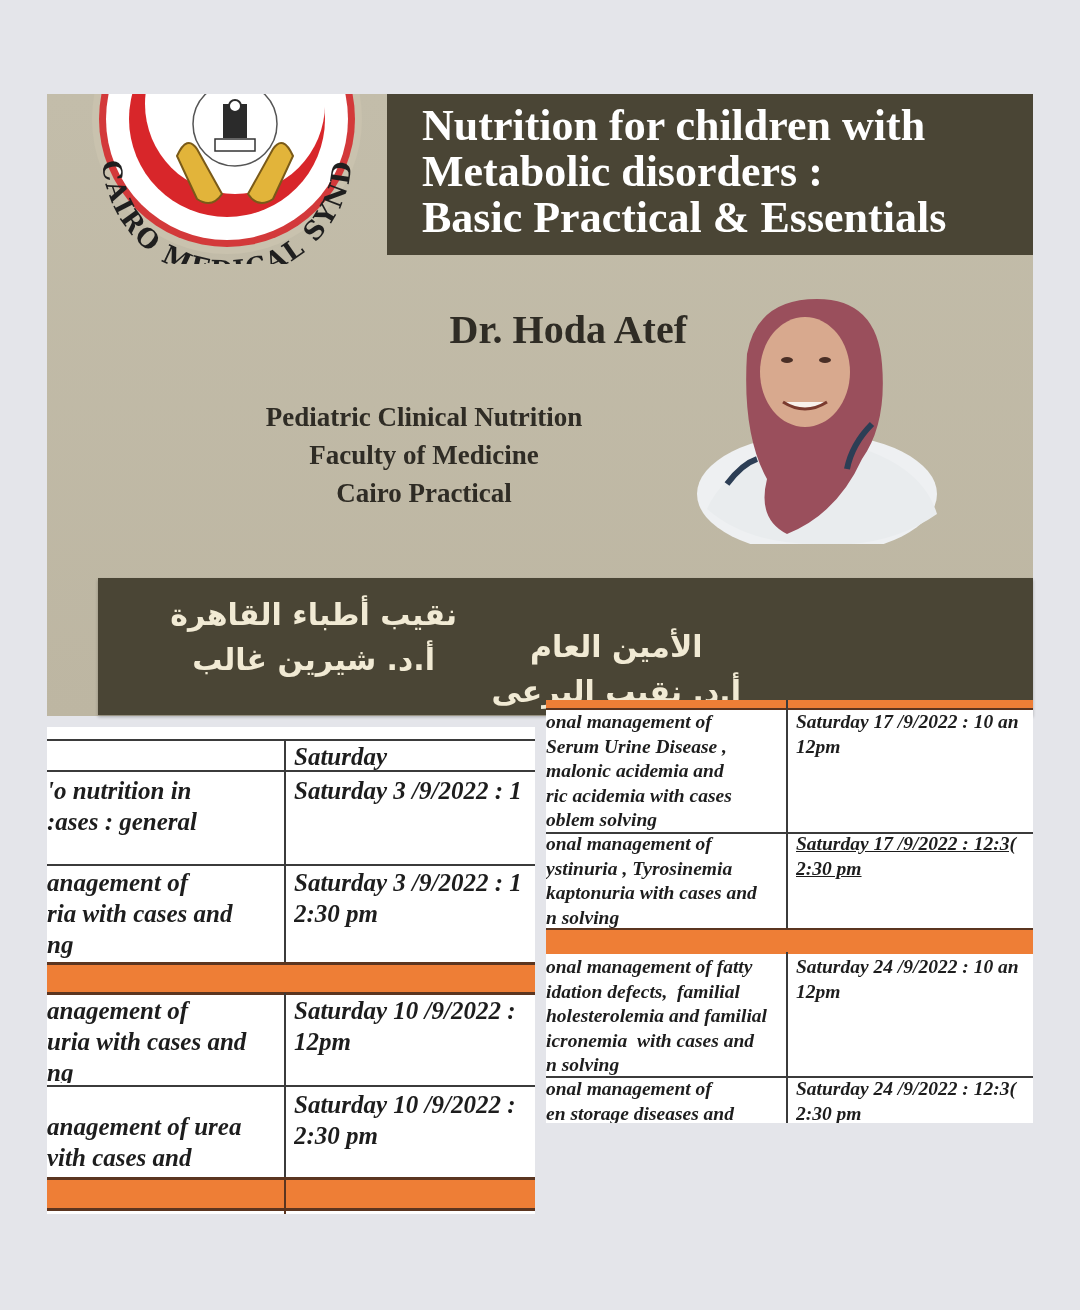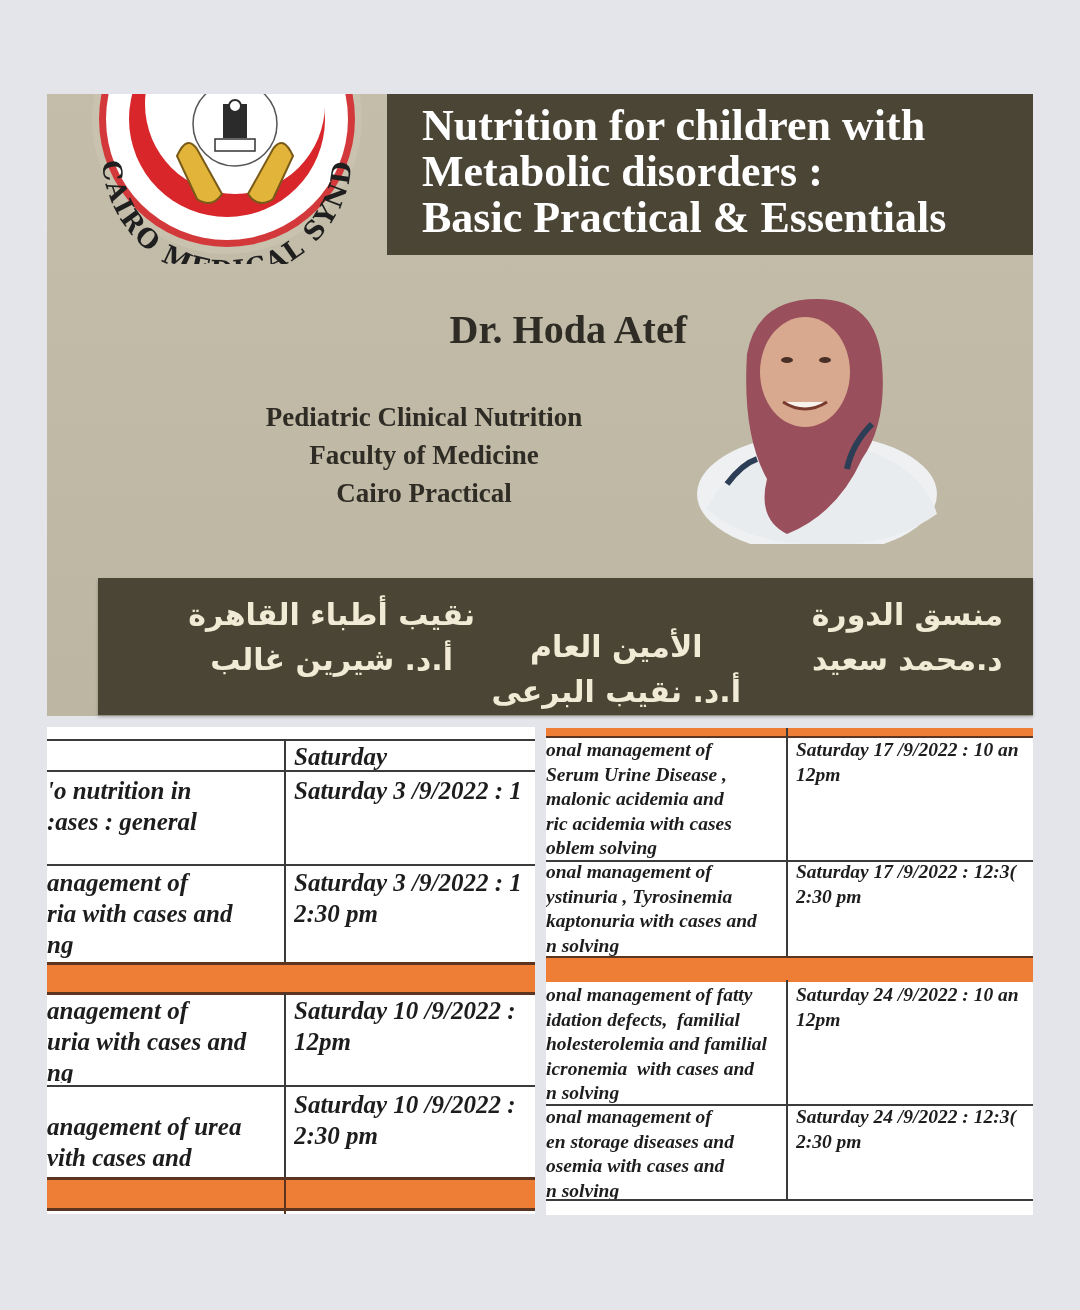--- a/index.html
+++ b/index.html
@@ -57,21 +57,21 @@
     font-weight: bold; font-size: 30px;
     text-align: center; direction: rtl; line-height: 1.5;
     white-space: nowrap;
   }
   
   .tbl {
     position: absolute; background: #ffffff; overflow: hidden;
     font-style: italic; font-weight: bold; color: #1d1d1d;
   }
   .tbl-left { left: 47px; top: 727px; width: 488px; height: 487px; }
-  .tbl-right { left: 546px; top: 728px; width: 487px; height: 487px; }
+  .tbl-right { left: 546px; top: 700px; width: 487px; height: 423px; }
   .hline { position: absolute; left: 0; right: 0; height: 2px; background: #3b3b3b; }
   .vline { position: absolute; width: 2px; background: #3b3b3b; }
   .orange { position: absolute; left: 0; right: 0; background: #ee7e36; }
   .orange.brd { border-top: 3px solid #5b3520; border-bottom: 3px solid #5b3520; box-sizing: border-box; }
   .cell {
     position: absolute; white-space: pre; overflow: hidden;
   }
   .tbl-left .cell { font-size: 25px; line-height: 31px; }
   .tbl-right .cell { font-size: 19.5px; line-height: 24.5px; }
 </style>
@@ -121,29 +121,25 @@
       <ellipse cx="118" cy="78" rx="45" ry="55" fill="#d8a98e"></ellipse>
       <path d="M 96 108 Q 118 122 140 108" stroke="#7a3b2f" stroke-width="3" fill="#f8f2ec"></path>
       <ellipse cx="100" cy="66" rx="6" ry="3" fill="#4a2f26"></ellipse>
       <ellipse cx="138" cy="66" rx="6" ry="3" fill="#4a2f26"></ellipse>
       <path d="M 40 190 Q 55 170 70 165" stroke="#2c3e55" stroke-width="6" fill="none"></path>
       <path d="M 185 130 Q 165 150 160 175" stroke="#2c3e55" stroke-width="6" fill="none"></path>
     </svg>
   </div>
 
   <div class="arabic-box">
-    <div class="ar-col" style="right:30px;">
-      <div>منسق الدورة</div>
-      <div>د.محمد سعيد</div>
-    </div>
     <div class="ar-col" style="right:292px;margin-top:32px;">
       <div>الأمين العام</div>
       <div>أ.د. نقيب البرعى</div>
     </div>
-    <div class="ar-col" style="right:558px;margin-left:16px;">
+    <div class="ar-col" style="right:576px;margin-left:16px;">
       <div>نقيب أطباء القاهرة</div>
       <div>أ.د. شيرين غالب</div>
     </div>
   </div>
 </div>
 
 <div class="tbl tbl-left">
   <div class="hline" style="top:12px;"></div>
   <div class="vline" style="left:237px; top:12px; height:226px;"></div>
   <div class="cell" style="left:0; top:14px; width:230px;"></div>
@@ -191,21 +187,21 @@
 ric acidemia with cases
 oblem solving</div>
   <div class="cell" style="left:250px; top:10px; width:237px;">Saturday 17 /9/2022 : 10 an
 12pm</div>
   <div class="hline" style="top:132px;"></div>
 
   <div class="cell" style="left:0; top:132px; width:238px; height:98px;">onal management of
 ystinuria , Tyrosinemia
 kaptonuria with cases and
 n solving</div>
-  <div class="cell" style="left:250px; top:132px; width:237px;">Saturday 17 /9/2022 : 12:3(
+  <div class="cell" style="left:250px; top:132px; width:237px;text-decoration:underline;">Saturday 17 /9/2022 : 12:3(
 2:30 pm</div>
 
   <div class="orange" style="top:228px; height:24px; border-top:2px solid #5b3520;"></div>
 
   <div class="vline" style="left:240px; top:252px; height:220px;"></div>
   <div class="cell" style="left:0; top:255px; width:238px; height:122px;">onal management of fatty
 idation defects,  familial
 holesterolemia and familial
 icronemia  with cases and
 n solving</div>

